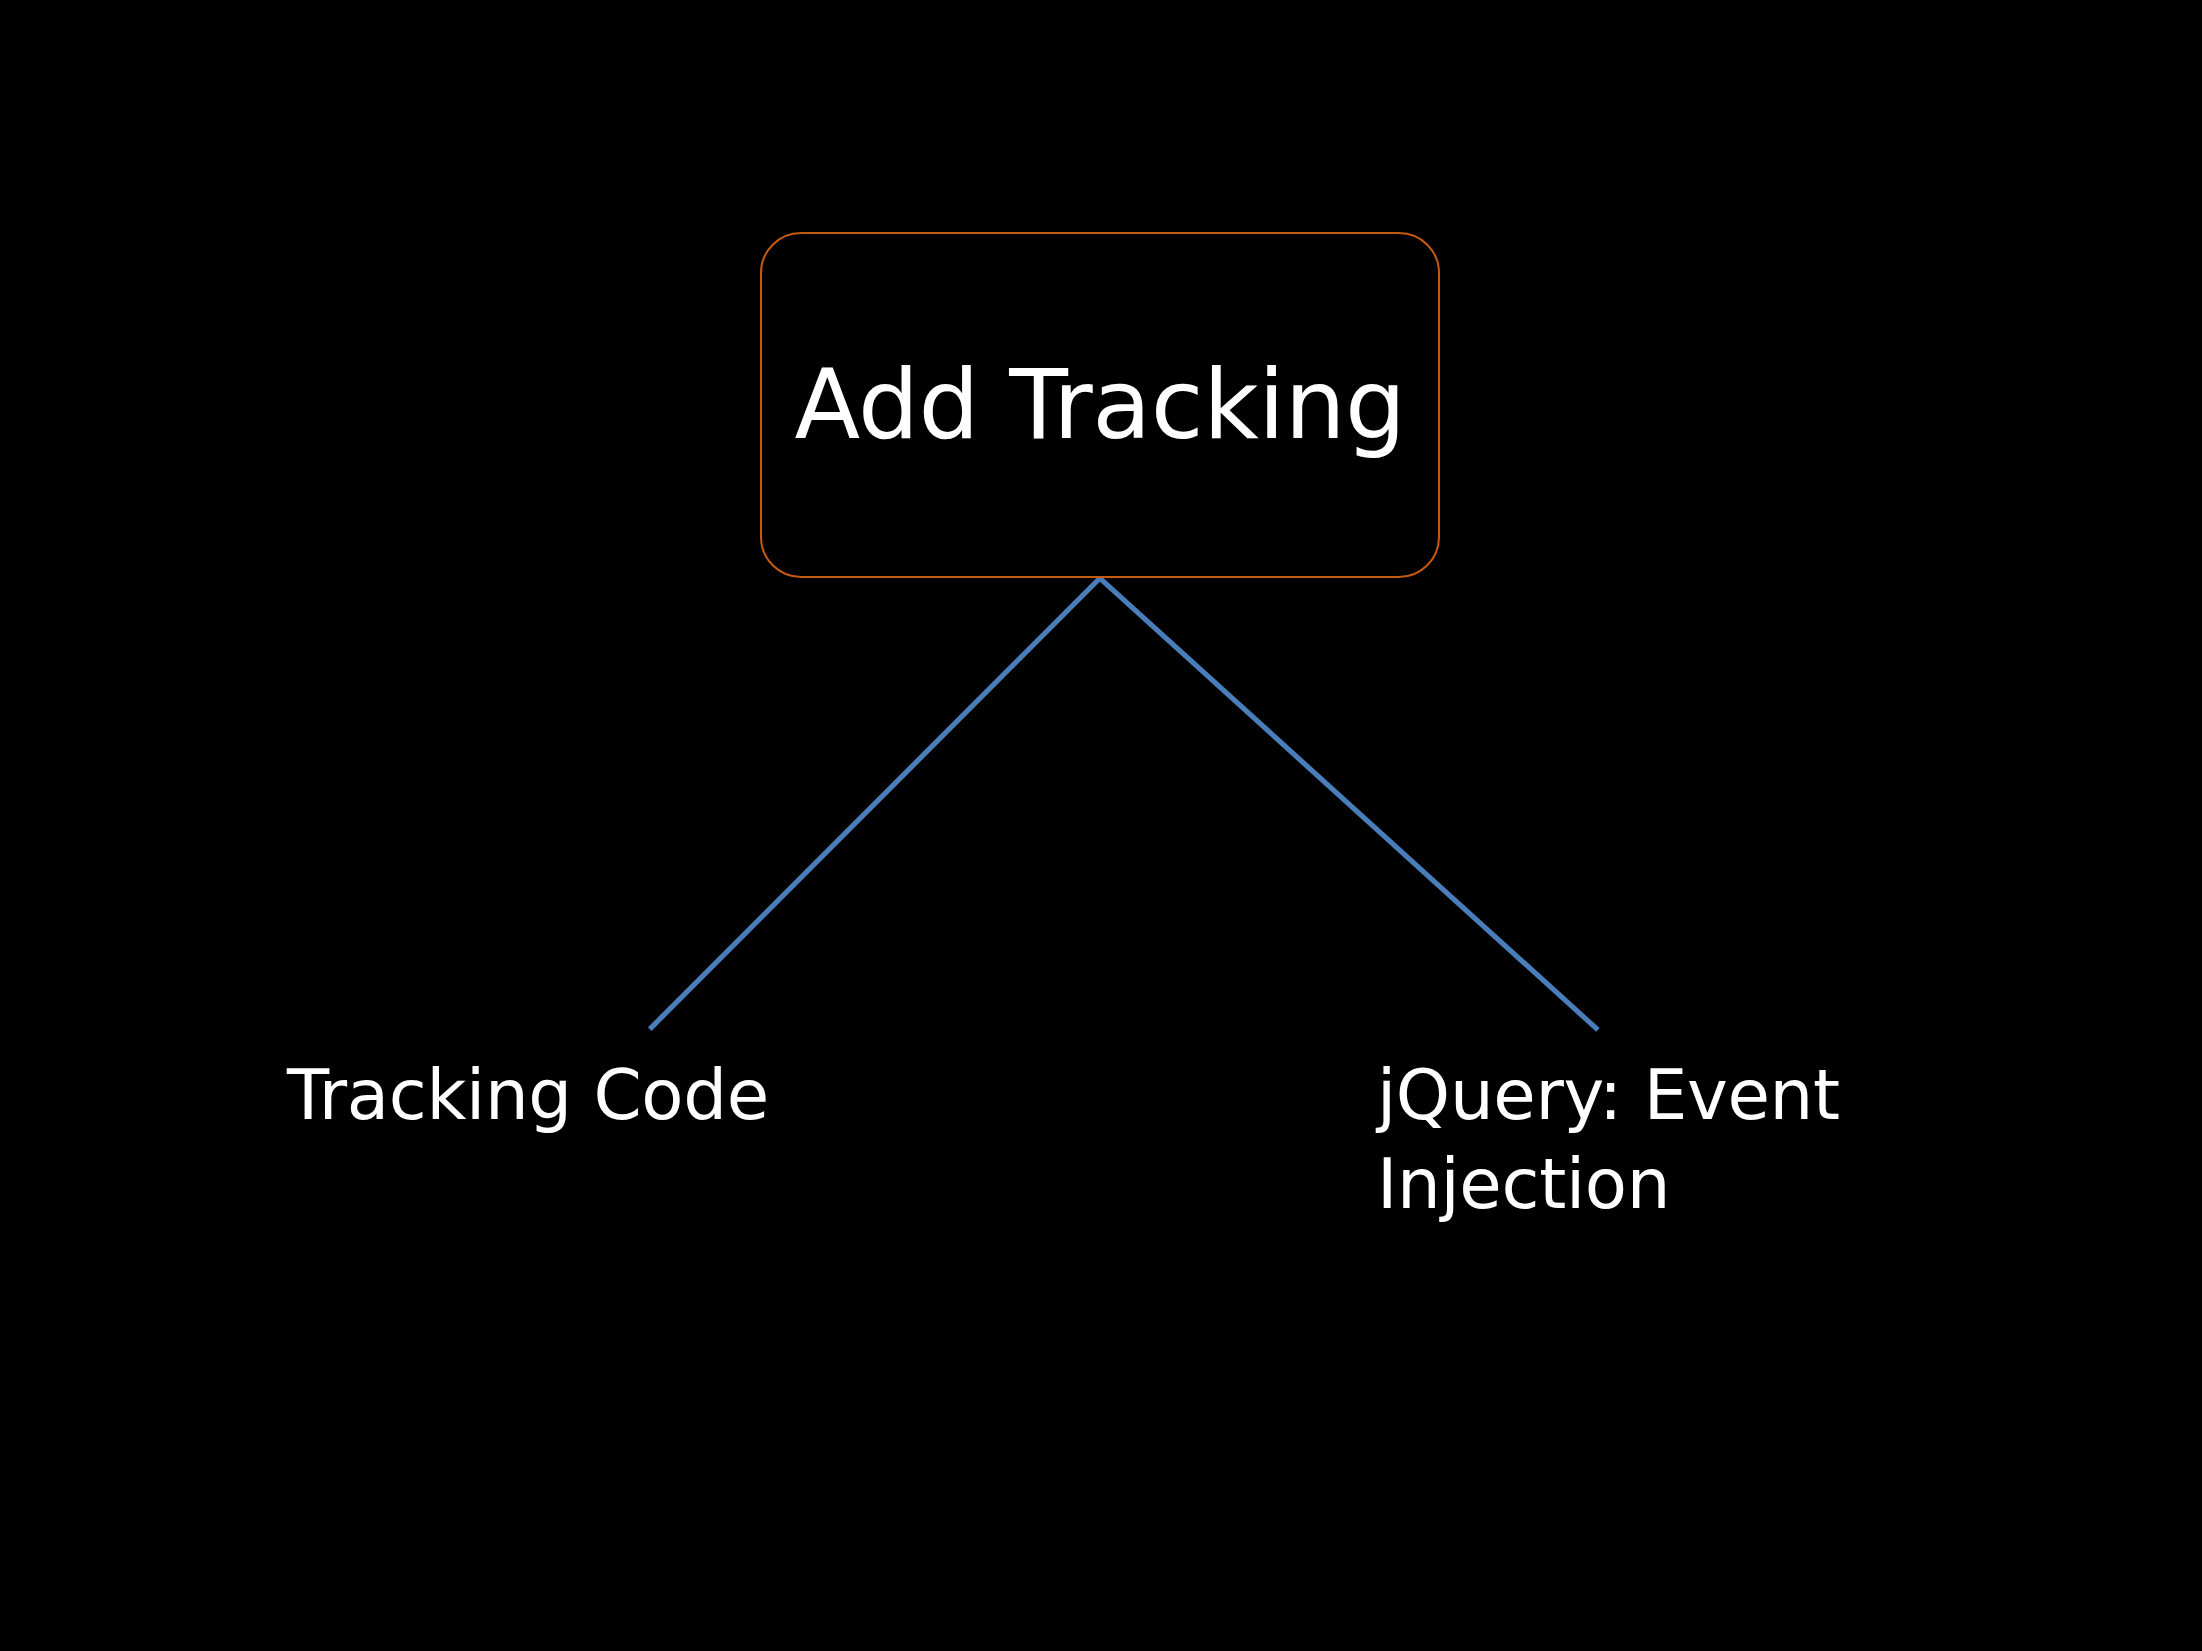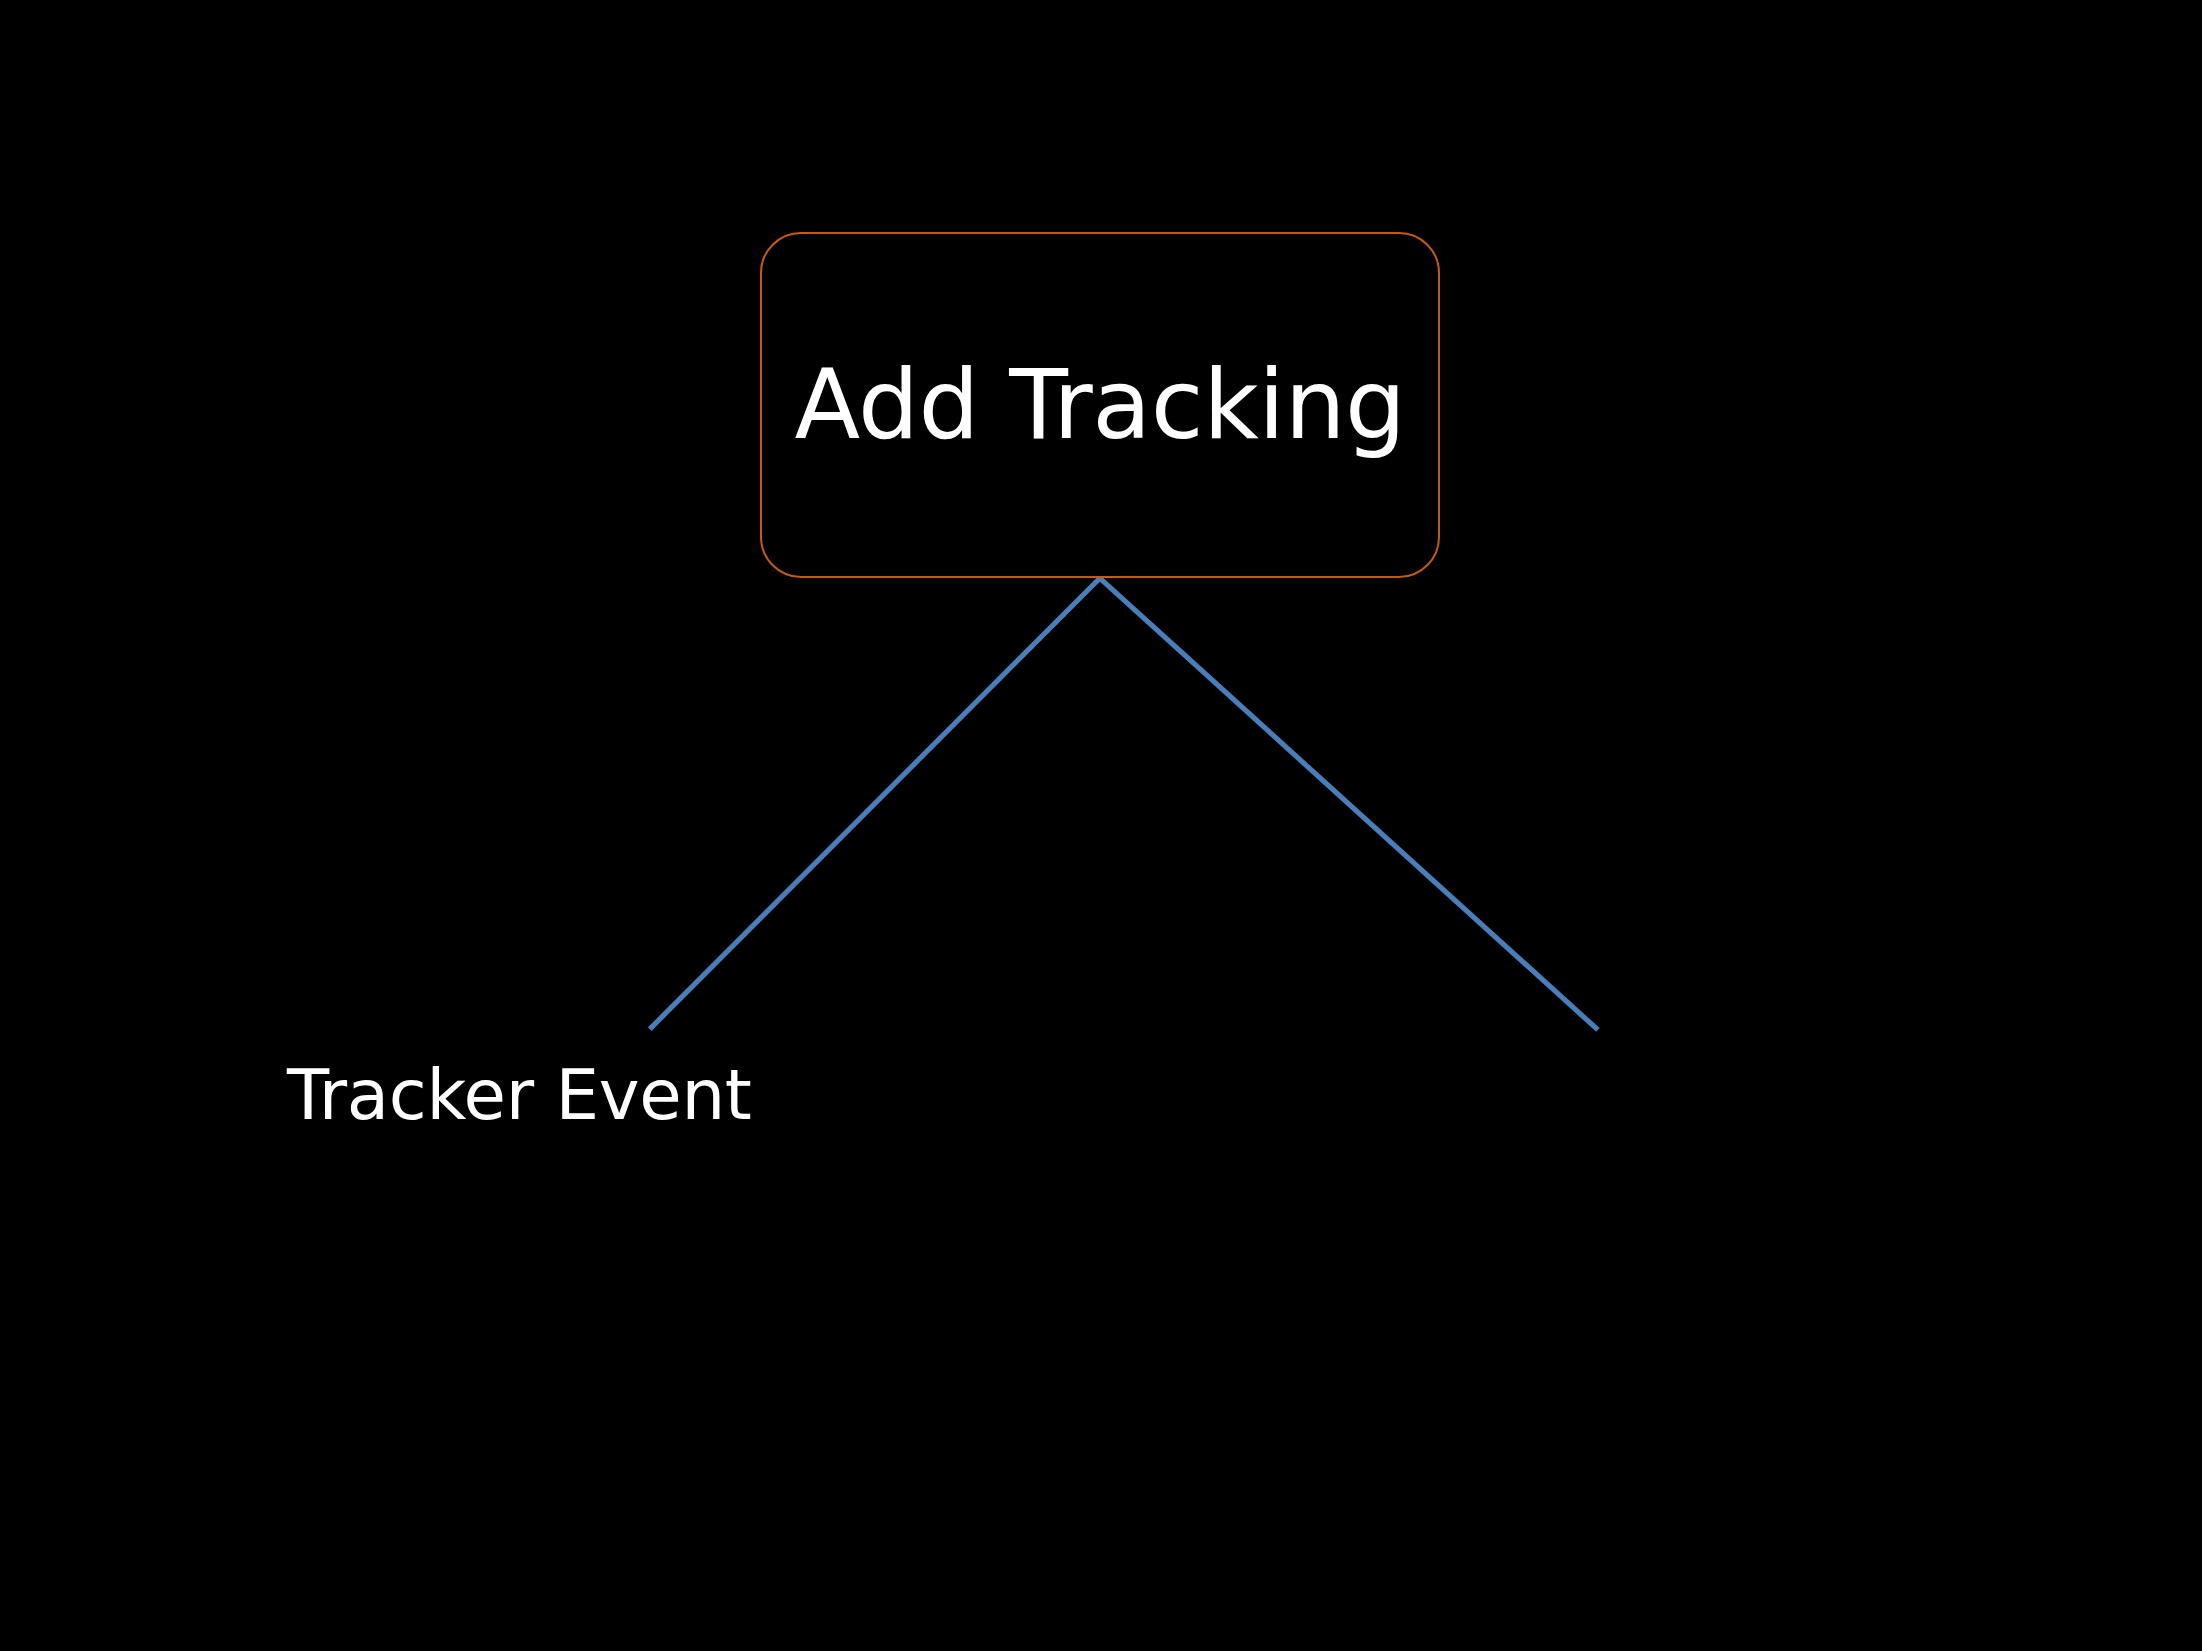--- a/index.html
+++ b/index.html
@@ -91,18 +91,22 @@
   <svg id="connector-layer" viewBox="0 0 2560 1920" width="2203" height="1652" xmlns="http://www.w3.org/2000/svg">
     <line x1="1278" y1="672" x2="755" y2="1196" stroke="#4A7EBB" stroke-width="6" stroke-linecap="butt"></line>
     <line x1="1278" y1="672" x2="1857" y2="1197" stroke="#4A7EBB" stroke-width="6" stroke-linecap="butt"></line>
   </svg>
 
   <div id="root-node" style="border-color: rgb(197, 90, 17);">
     <span class="node-label">Add Tracking</span>
   </div>
 
   <div id="leaf-left" class="leaf-label">
-    <span class="label-line">Tracker Event</span>
+    <span class="label-line">Tracking Code</span>
   </div>
 
+  <div id="leaf-right" class="leaf-label">
+    <span class="label-line">jQuery: Event</span>
+    <span class="label-line">Injection</span>
+  </div>
 
 </div>
 
 
 </body></html>

